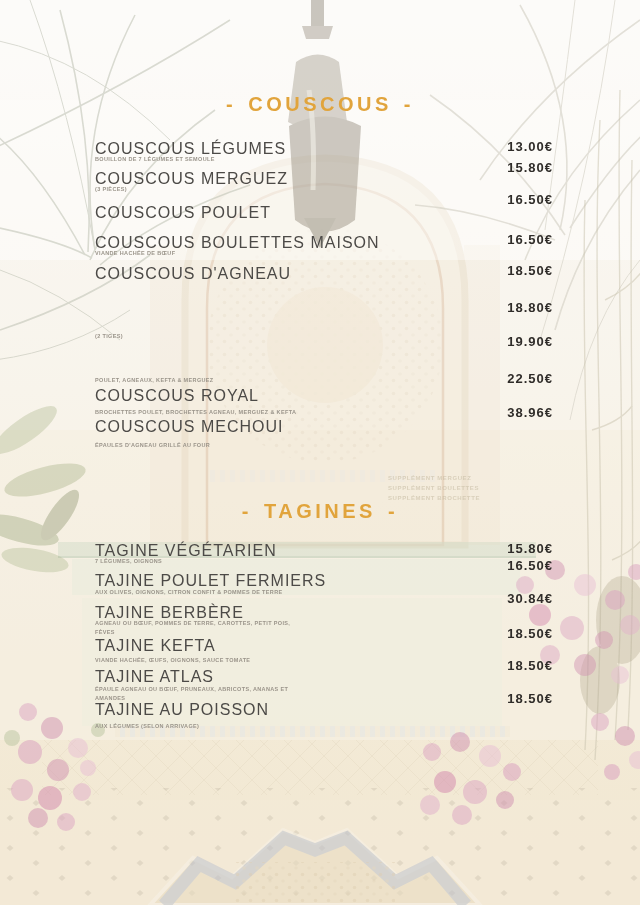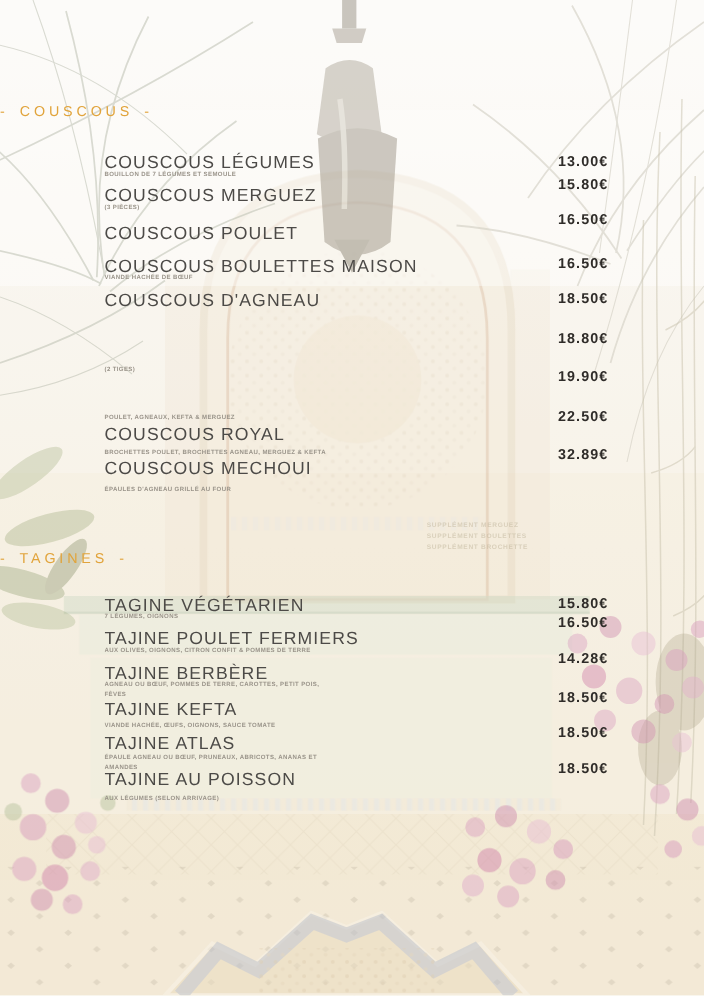--- a/index.html
+++ b/index.html
@@ -4,22 +4,22 @@
 <style>
   * { margin:0; padding:0; box-sizing:border-box; }
   html,body { background:#ffffff; }
   body { font-family:"Liberation Sans", sans-serif; }
   .page {
     position:relative; width:640px; height:905px; overflow:hidden;
     background:linear-gradient(180deg,#fbf9f6 0%,#f8f4ec 25%,#f6efe2 55%,#f4ecdb 80%,#f2e9d6 100%);
   }
   .bg-svg { position:absolute; left:0; top:0; width:640px; height:905px; }
   .heading {
-    position:absolute; left:0; width:100%; 
-    font-size:13px; font-weight:normal; letter-spacing:3.5px; word-spacing:3px;
+    position:absolute; left:0; width:100%; text-align:center;
+    font-size:20px; font-weight:bold; letter-spacing:3.5px; word-spacing:3px;
     color:#e1a43c;
   }
   .item-title {
     position:absolute; left:95px; max-width:335px;
     font-size:16px; letter-spacing:1px; line-height:1.3;
     color:#4c4a47; font-weight:500;
   }
   .item-sub {
     position:absolute; left:95px; max-width:215px;
     font-size:5.5px; letter-spacing:0.35px; line-height:1.6;
@@ -231,41 +231,41 @@
 
   <div class="item-sub" style="top:376px">POULET, AGNEAUX, KEFTA &amp; MERGUEZ</div>
   <div class="price" style="top:334px">19.90€</div>
 
   <div class="item-title" style="top:386px">COUSCOUS ROYAL</div>
   <div class="item-sub" style="top:408px">BROCHETTES POULET, BROCHETTES AGNEAU, MERGUEZ &amp; KEFTA</div>
   <div class="price" style="top:371px">22.50€</div>
 
   <div class="item-title" style="top:417px">COUSCOUS MECHOUI</div>
   <div class="item-sub" style="top:441px">ÉPAULES D'AGNEAU GRILLÉ AU FOUR</div>
-  <div class="price" style="top:405px">32.89€</div>
+  <div class="price" style="top:405px">38.96€</div>
 
   <div class="faint-note">
     <div>SUPPLÉMENT MERGUEZ</div>
     <div>SUPPLÉMENT BOULETTES</div>
     <div>SUPPLÉMENT BROCHETTE</div>
   </div>
 
   <div class="heading" style="top:500px">- TAGINES -</div>
 
   <div class="item-title" style="top:541px">TAGINE VÉGÉTARIEN</div>
   <div class="item-sub" style="top:557px">7 LÉGUMES, OIGNONS</div>
   <div class="price" style="top:541px">15.80€</div>
 
   <div class="item-title" style="top:571px">TAJINE POULET FERMIERS</div>
   <div class="item-sub" style="top:588px">AUX OLIVES, OIGNONS, CITRON CONFIT &amp; POMMES DE TERRE</div>
   <div class="price" style="top:558px">16.50€</div>
 
   <div class="item-title" style="top:603px">TAJINE BERBÈRE</div>
   <div class="item-sub" style="top:619px">AGNEAU OU BŒUF, POMMES DE TERRE, CAROTTES, PETIT POIS, FÈVES</div>
-  <div class="price" style="top:591px">14.28€</div>
+  <div class="price" style="top:591px">30.84€</div>
 
   <div class="item-title" style="top:636px">TAJINE KEFTA</div>
   <div class="item-sub" style="top:656px">VIANDE HACHÉE, ŒUFS, OIGNONS, SAUCE TOMATE</div>
   <div class="price" style="top:626px">18.50€</div>
 
   <div class="item-title" style="top:667px">TAJINE ATLAS</div>
   <div class="item-sub" style="top:685px">ÉPAULE AGNEAU OU BŒUF, PRUNEAUX, ABRICOTS, ANANAS ET AMANDES</div>
   <div class="price" style="top:658px">18.50€</div>
 
   <div class="item-title" style="top:700px">TAJINE AU POISSON</div>

